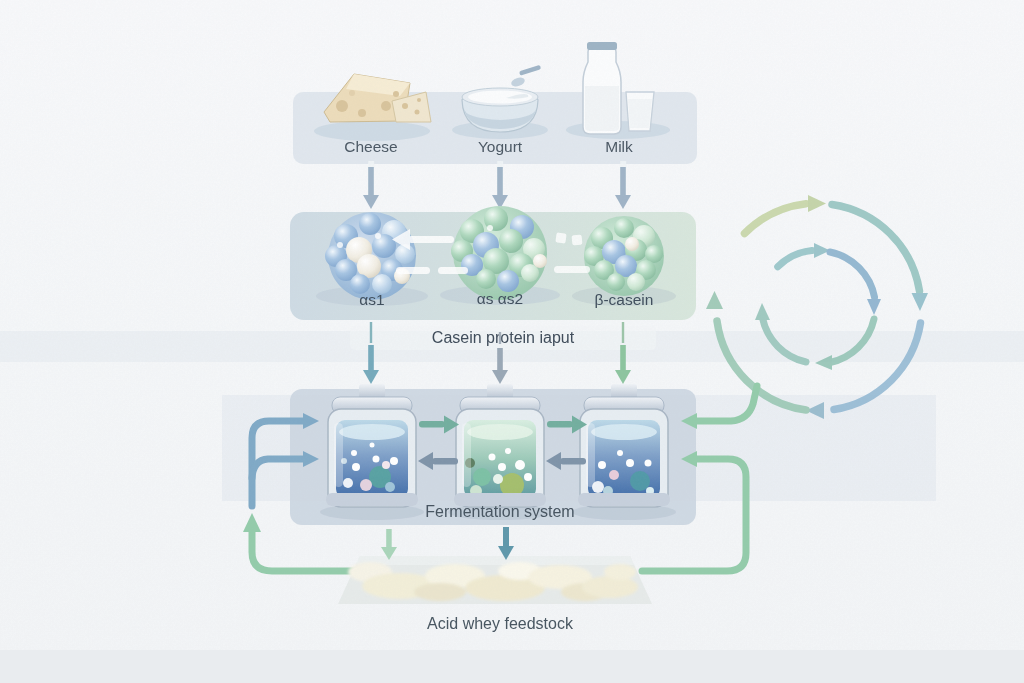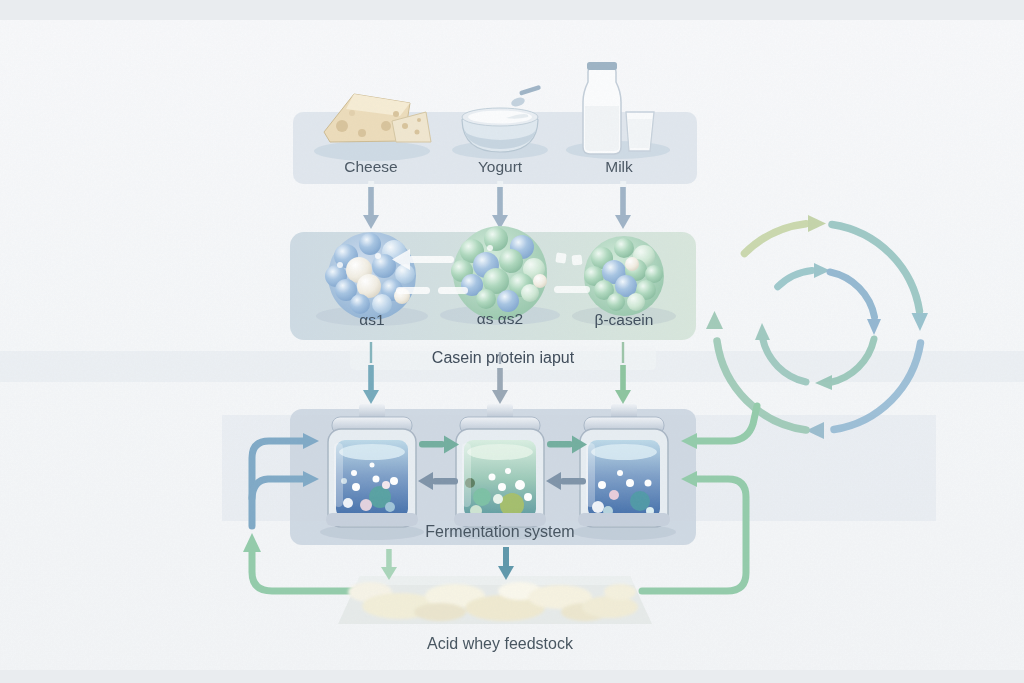--- a/index.html
+++ b/index.html
@@ -1,17 +1,17 @@
 <!DOCTYPE html>
 <html><head>
 <meta charset="utf-8">
 <style>
   html,body{margin:0;padding:0;background:#e9ecef;}
   #stage{position:relative;width:1024px;height:650px;overflow:hidden;
-         font-family:"Liberation Sans",sans-serif;background:#eab308;margin-top:20px;}
+         font-family:"Liberation Sans",sans-serif;background:#eab308;}
   svg{display:block}
   text{font-family:"Liberation Sans",sans-serif;}
 </style>
 </head>
 <body>
 
 <div id="stage">
 <svg width="1024" height="683" viewBox="0 0 1024 683" xmlns="http://www.w3.org/2000/svg">
   <defs>
     <linearGradient id="gBg" x1="0" y1="0" x2="0" y2="1">

